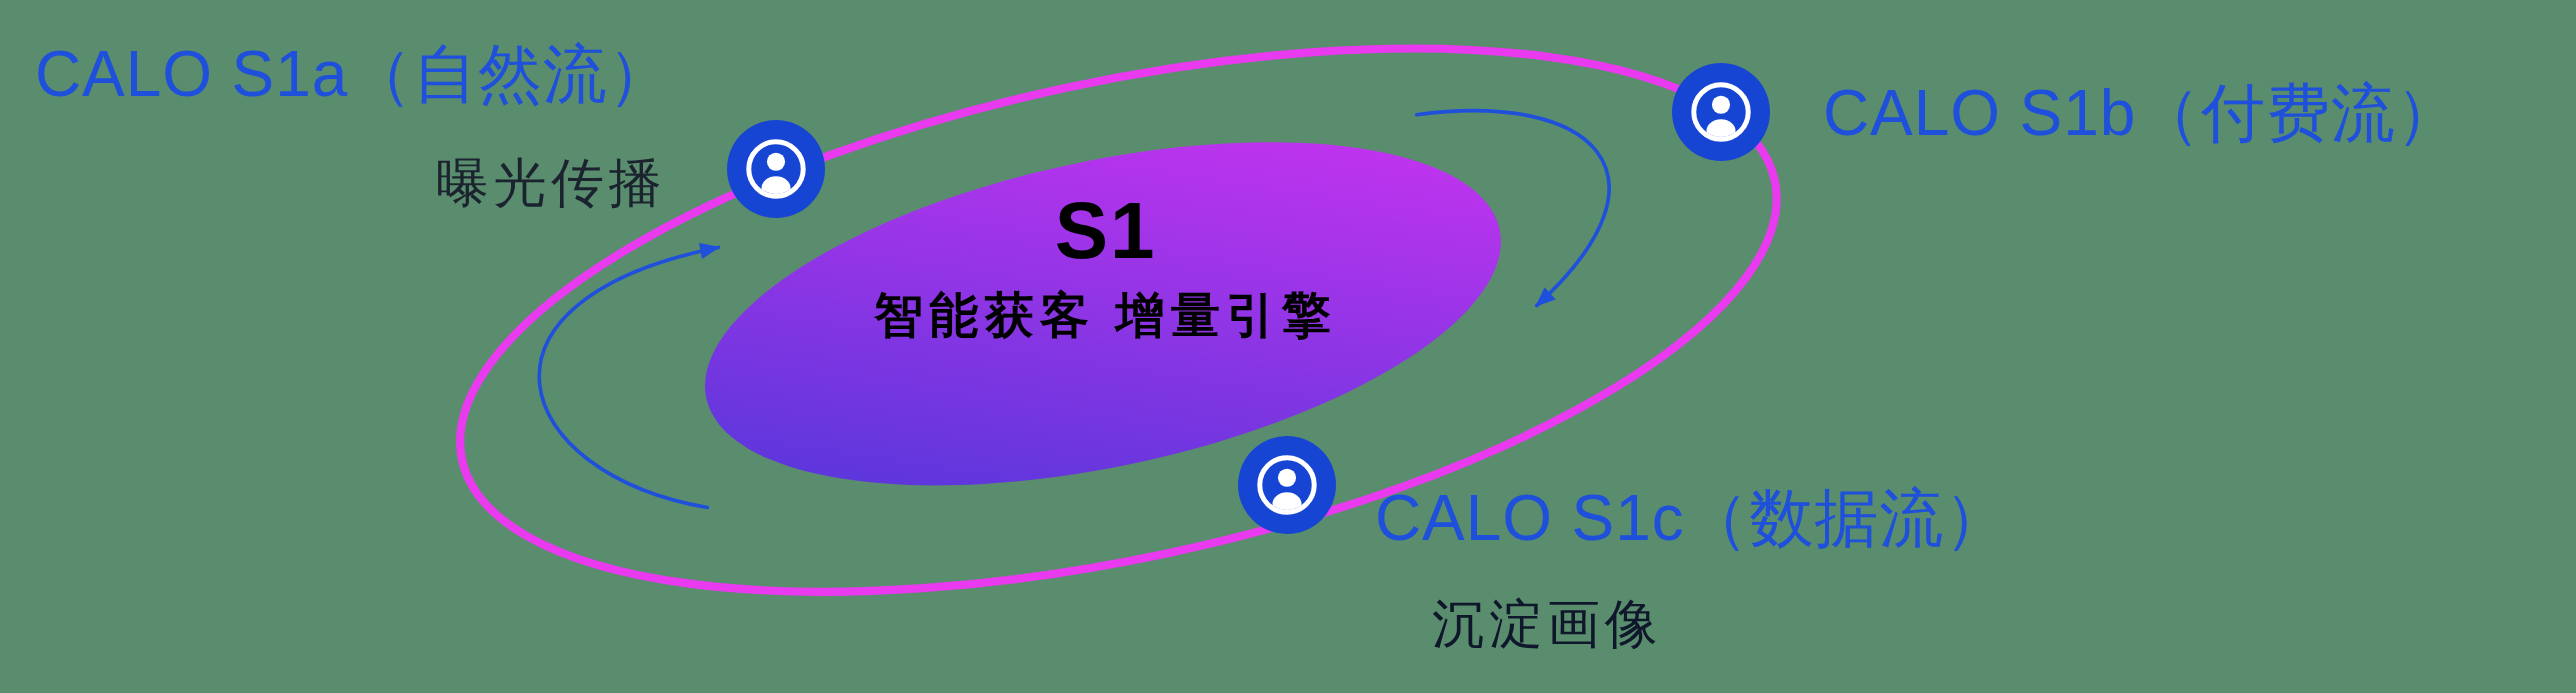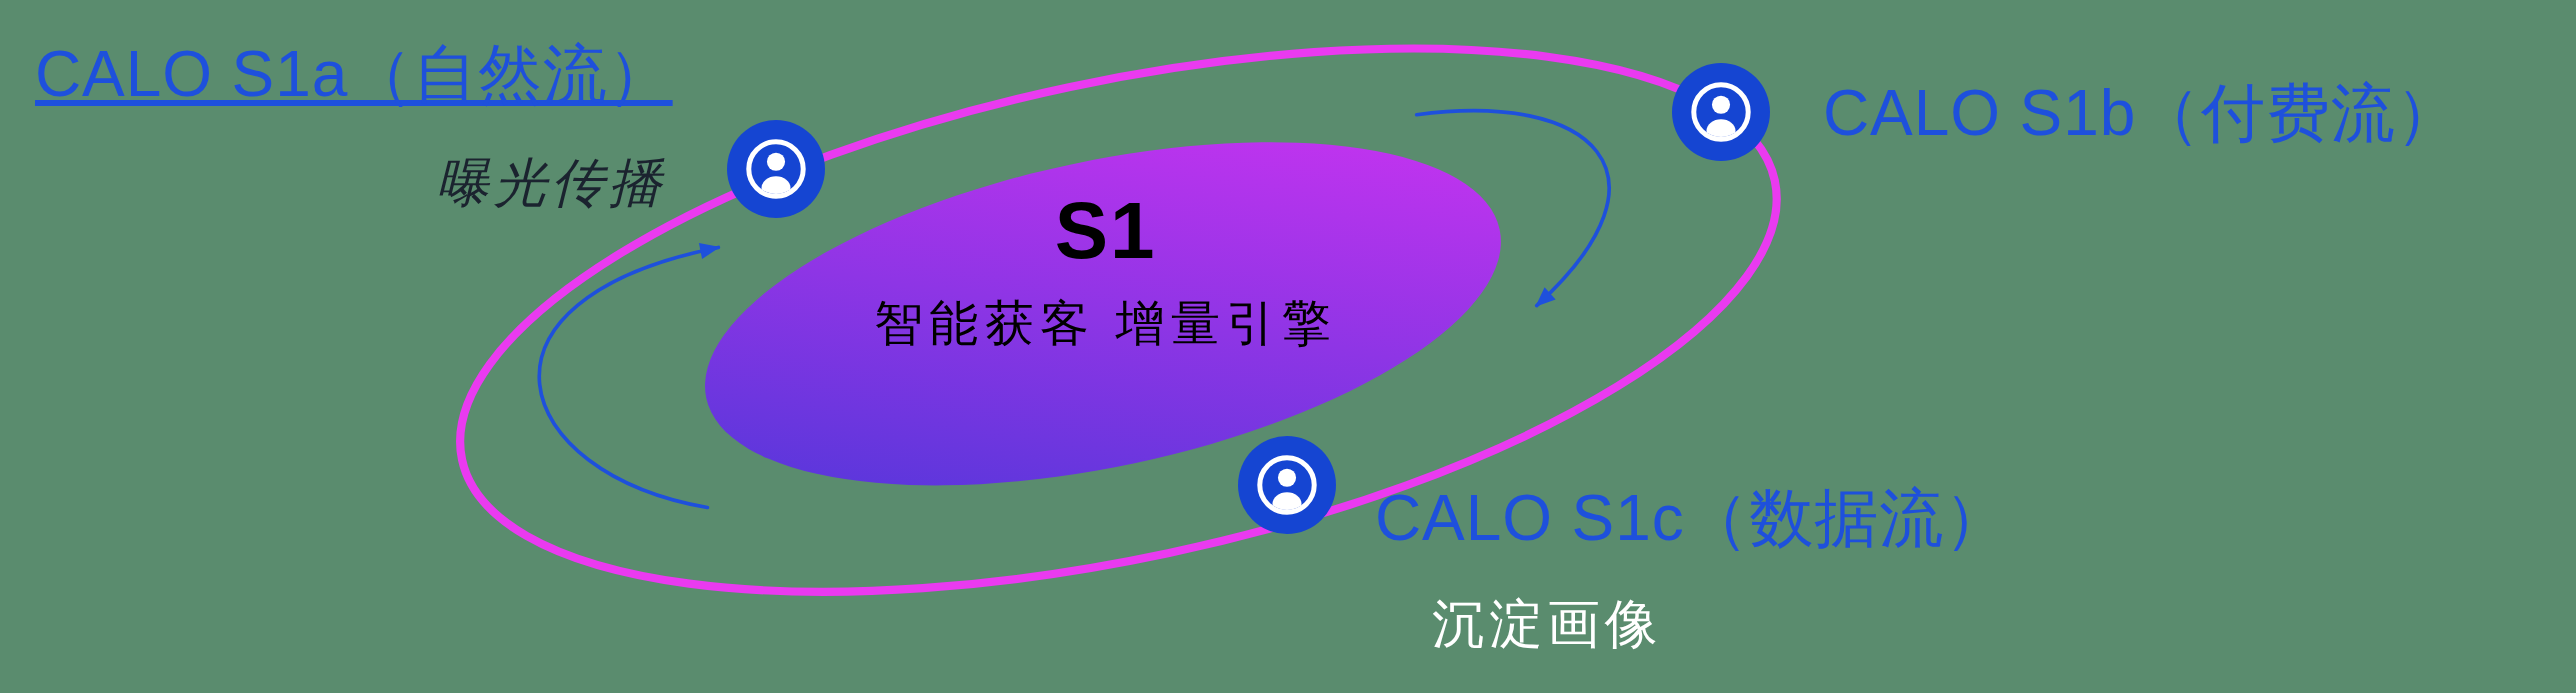--- a/index.html
+++ b/index.html
@@ -30,44 +30,44 @@
     font-weight: 500;
     letter-spacing: 0.9px;
   }
   .sub-dark {
     color: #1b232f;
     font-size: 53px;
     font-weight: 500;
     letter-spacing: 4.5px;
   }
   .sub-light {
-    color: #ffffff;
+    color: #0f172a;
     font-size: 53px;
     font-weight: 500;
     letter-spacing: 4.5px;
   }
   .center-text {
     position: absolute;
     left: 742px;
     top: 189px;
     width: 727px;
     text-align: center;
     color: #000000;
   }
   .core-title {
     font-size: 80px;
     font-weight: 600;
     letter-spacing: 1.8px;
     line-height: 1.05;
   }
   .core-subtitle {
     font-size: 49px;
-    font-weight: 400;
+    font-weight: 700;
     letter-spacing: 6.4px;
-    margin-top: 18px;
+    margin-top: 10px;
   }
 </style>
 </head>
 <body>
 
 <div class="canvas">
 
   <svg class="orbit" viewBox="0 0 2833 763" aria-hidden="true">
     <defs>
       <linearGradient id="coreGrad" x1="0%" y1="100%" x2="100%" y2="0%">
@@ -128,22 +128,22 @@
       <clipPath id="clipC">
           <circle cx="54" cy="54" r="27.5"></circle>
         </clipPath>
       <g clip-path="url(#clipC)">
         <circle cx="54" cy="46" r="10" fill="#ffffff"></circle>
         <ellipse cx="54" cy="75" rx="16" ry="13" fill="#ffffff"></ellipse>
       </g>
     </svg>
   </div>
 
-  <div class="label title-blue" style="left:35px; top:38px;text-decoration:underline;">CALO S1a（自然流）</div>
-  <div class="label sub-dark" style="left:436px; top:153px;font-style:italic;">曝光传播</div>
+  <div class="label title-blue" style="left:35px; top:38px;">CALO S1a（自然流）</div>
+  <div class="label sub-dark" style="left:436px; top:153px;">曝光传播</div>
 
   <div class="label title-blue" style="left:1823px; top:77px;">CALO S1b（付费流）</div>
 
   <div class="label title-blue" style="left:1375px; top:482px;">CALO S1c（数据流）</div>
   <div class="label sub-light" style="left:1432px; top:594px;">沉淀画像</div>
 
 </div>
 
 
 </body></html>

